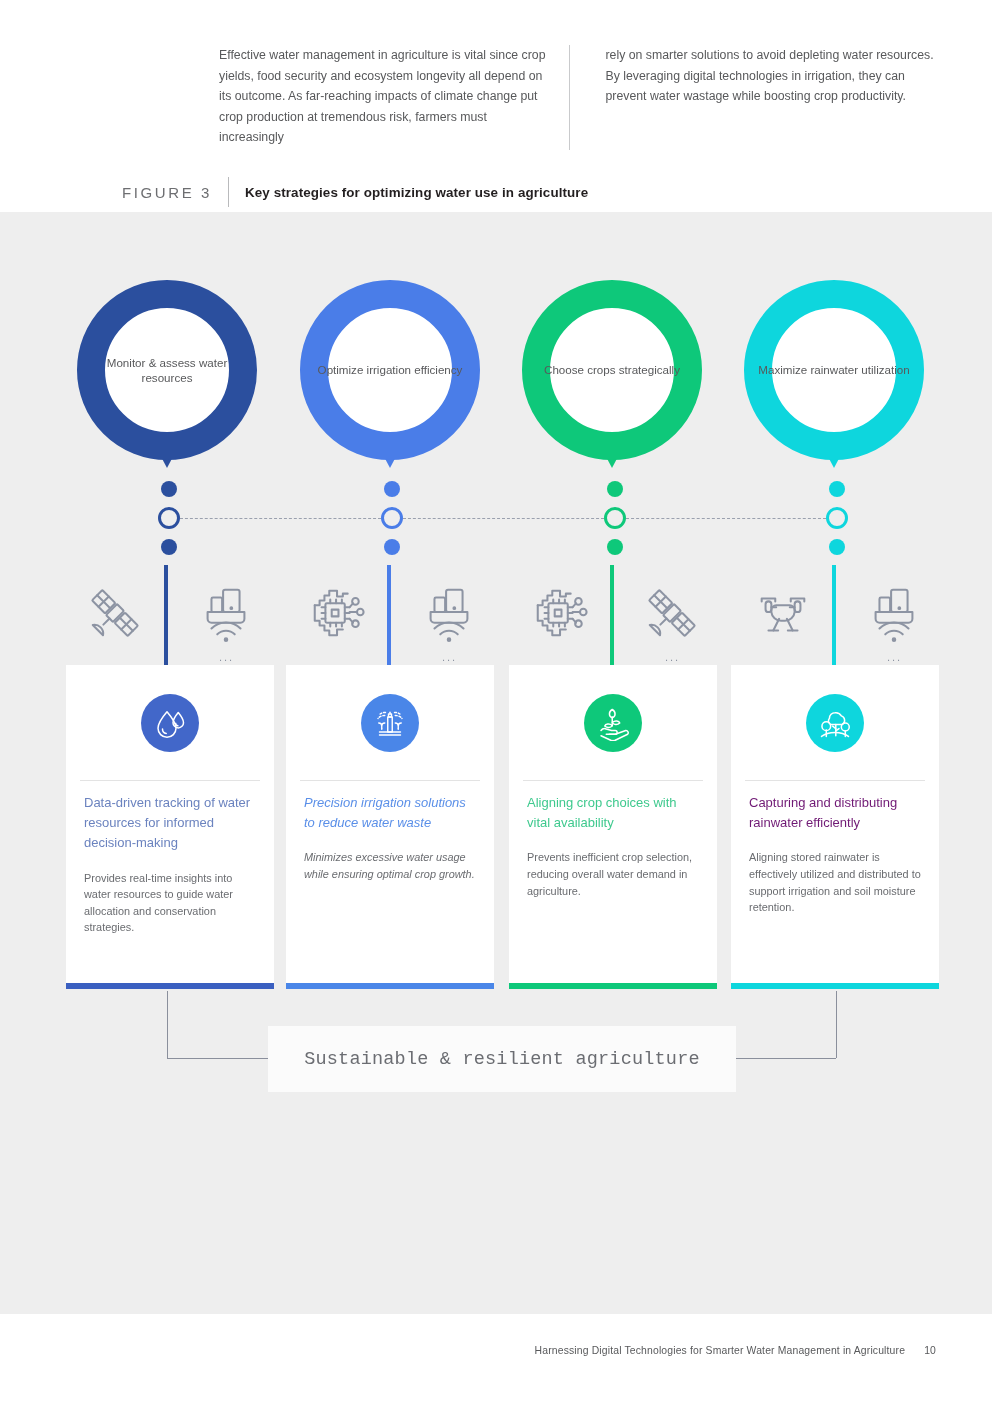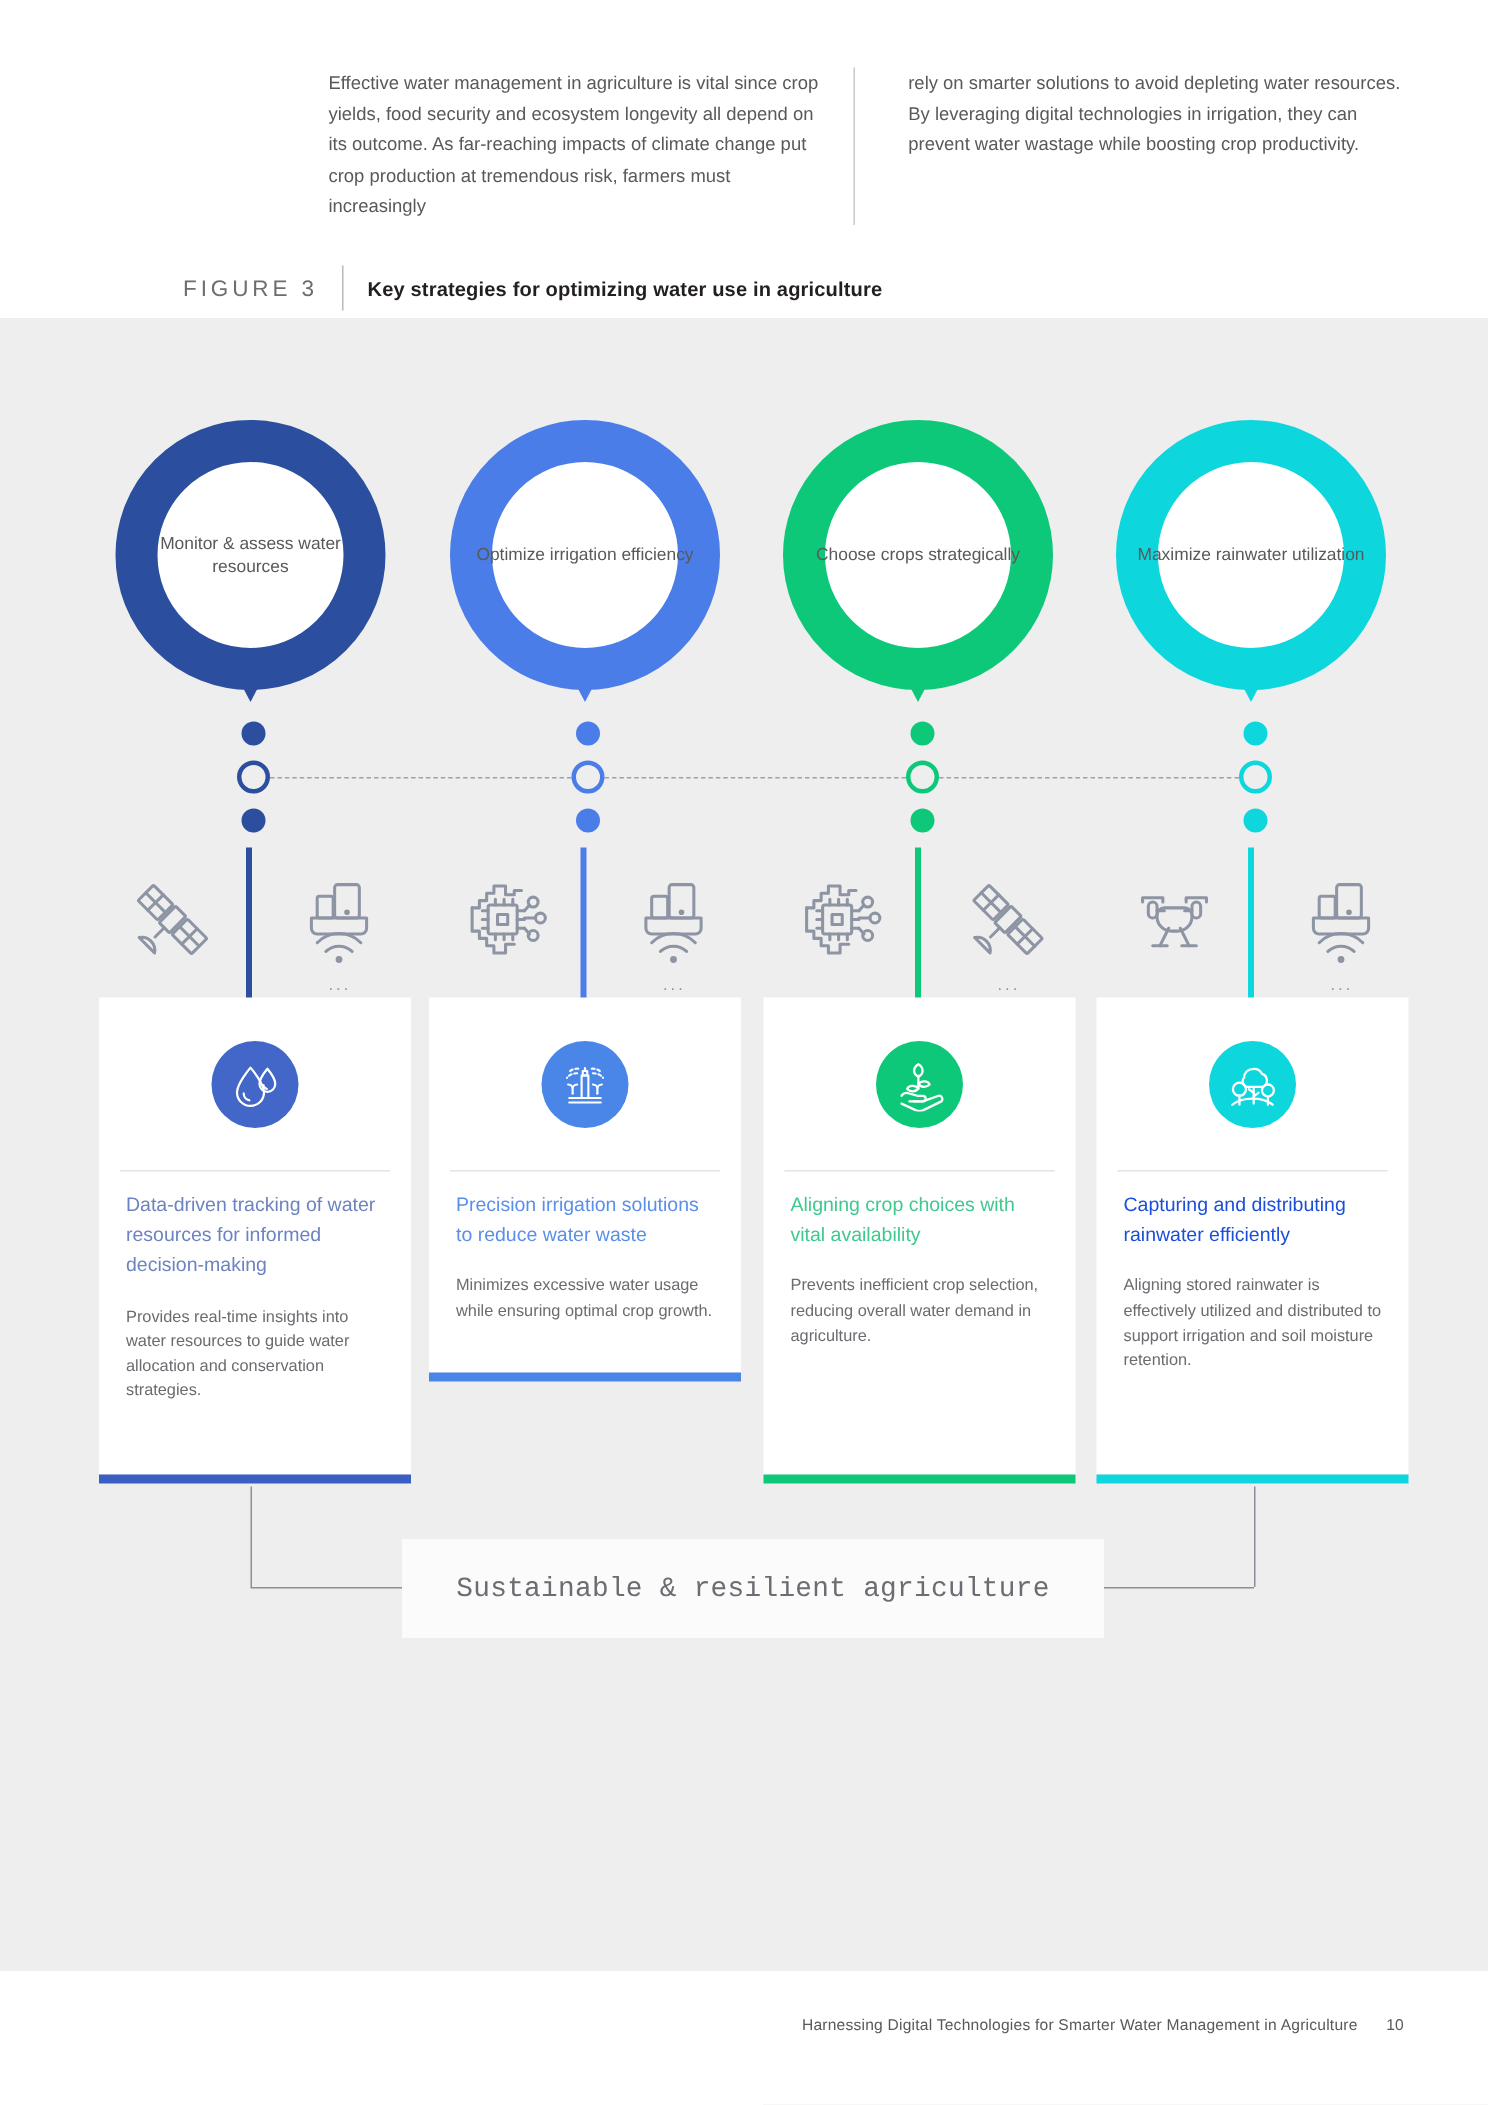--- a/index.html
+++ b/index.html
@@ -262,21 +262,21 @@
           <path d="M31.5 24.5 a3.5 3.5 0 0 0 3 3.3"></path>
         </svg>
       </div>
       <div class="cdivide"></div>
       <div class="ctxt">
         <div class="chead" style="color:#6b83bf">Data-driven tracking of water resources for informed decision-making</div>
         <div class="cbody">Provides real-time insights into water resources to guide water allocation and conservation strategies.</div>
       </div>
       <div class="cbar" style="background:#3a5fc0"></div>
     </div>
-    <div class="card" style="left: 286px; height: 250px;">
+    <div class="card" style="left: 286px; height: 318px; font-style: italic;">
       <div class="cicon" style="background:#4a86e8">
         <svg width="36" height="36" viewBox="0 0 48 48" fill="none" stroke="#ffffff" stroke-width="1.9" stroke-linecap="round" stroke-linejoin="round">
           <path d="M22 12 h4 v4 h-4 z"></path>
           <path d="M24 9.5 v2.5"></path>
           <path d="M21 16 h6 v20 h-6 z"></path>
           <path d="M10 36 h28 M10 40 h28"></path>
           <path d="M18 10 a8 6 0 0 0 -8 3 M30 10 a8 6 0 0 1 8 3" stroke-dasharray="2.5 2.5"></path>
           <path d="M17 14 a10 7 0 0 0 -9 4 M31 14 a10 7 0 0 1 9 4" stroke-dasharray="2.5 2.5"></path>
           <path d="M13 32 v-4 a4 4 0 0 1 4 -4 M13 28 a4 4 0 0 0 -4 -4 M13 28 a4 4 0 0 1 4 -4"></path>
           <path d="M35 32 v-4 a4 4 0 0 0 -4 -4 M35 28 a4 4 0 0 1 4 -4 M35 28 a4 4 0 0 0 -4 -4"></path>
@@ -316,21 +316,21 @@
           <path d="M25 31 l-4 -3 M25 34 l4 -3"></path>
           <circle cx="13" cy="28" r="5.5"></circle>
           <path d="M13 33 v8"></path>
           <circle cx="37" cy="29" r="5"></circle>
           <path d="M37 34 v7"></path>
           <path d="M7 41 a22 14 0 0 1 34 0"></path>
         </svg>
       </div>
       <div class="cdivide"></div>
       <div class="ctxt">
-        <div class="chead" style="color:#1d4ed8">Capturing and distributing rainwater efficiently</div>
+        <div class="chead" style="color:#701a75">Capturing and distributing rainwater efficiently</div>
         <div class="cbody">Aligning stored rainwater is effectively utilized and distributed to support irrigation and soil moisture retention.</div>
       </div>
       <div class="cbar" style="background:#0ed6dd"></div>
     </div>
   </div>
 
 <div class="elbow" style="left:167px;top:991px;width:0;height:67px;border-width:0 0 0 1.6px;"></div>
 <div class="elbow" style="left:167px;top:1058px;width:110px;height:0;border-width:1.6px 0 0 0;"></div>
 <div class="elbow" style="left:836px;top:991px;width:0;height:67px;border-width:0 0 0 1.6px;"></div>
 <div class="elbow" style="left:726px;top:1058px;width:110px;height:0;border-width:1.6px 0 0 0;"></div>

